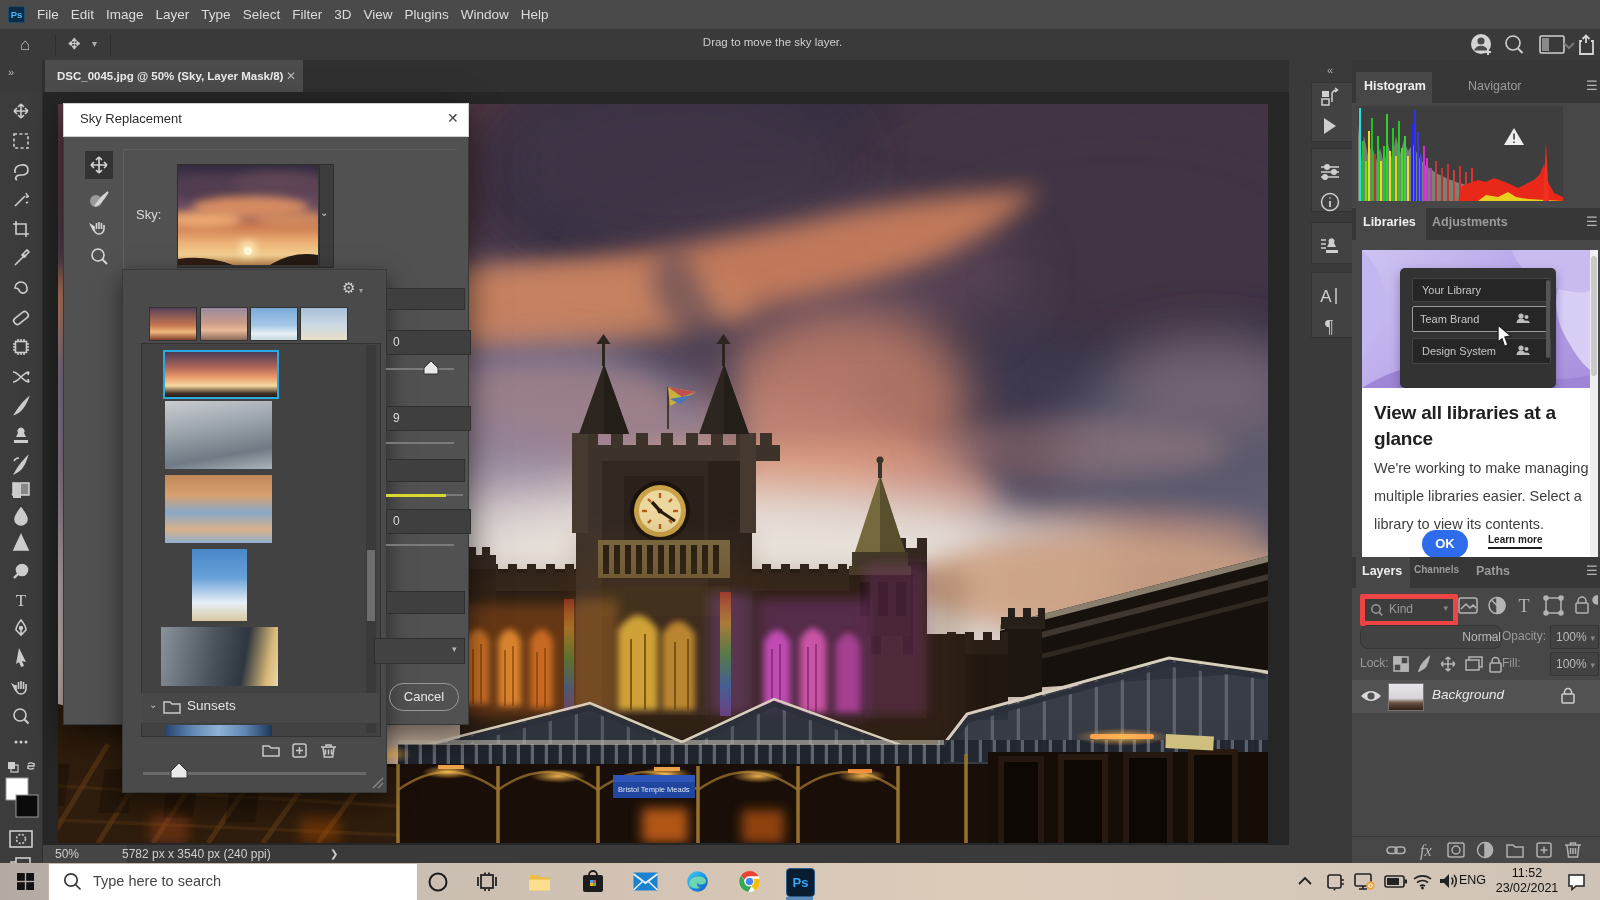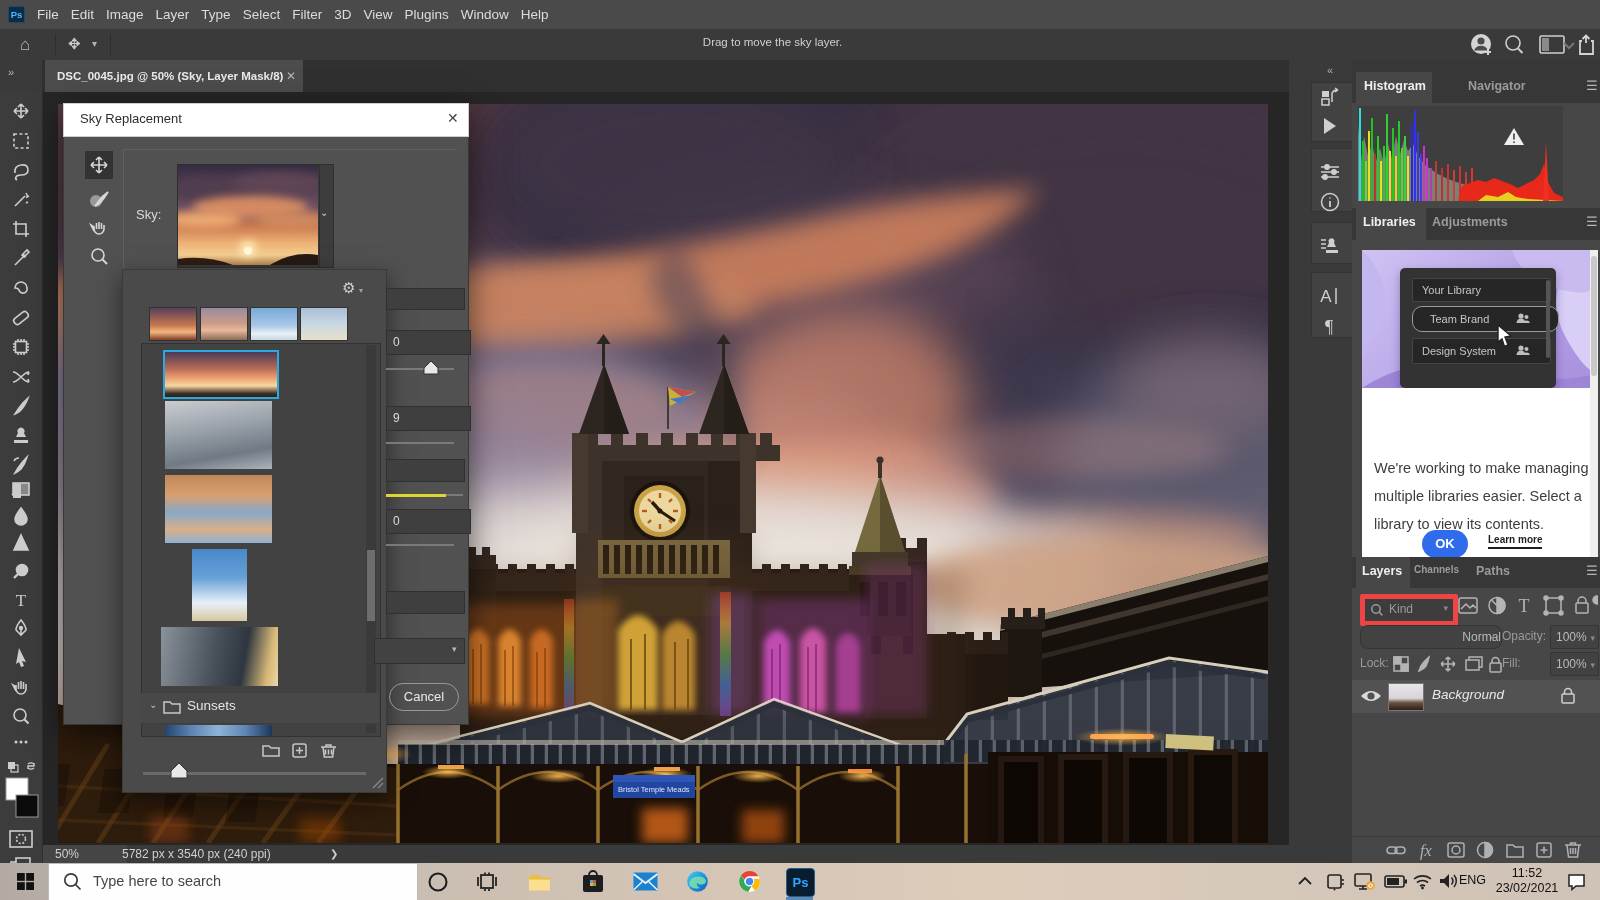--- a/index.html
+++ b/index.html
@@ -575,21 +575,21 @@
           </g>
       </g>
     </svg>
   </div>
 
   <div class="abs" id="panels" style="left:1352px;top:60px;width:248px;height:803px;background:#474747;">
 
     <div class="abs" style="left:0;top:0;width:248px;height:43px;background:#373737;"></div>
     <div class="abs" style="left:4px;top:12px;width:76px;height:31px;background:#474747;"></div>
     <div class="abs" style="left:12px;top:19px;font-size:12.5px;font-weight:bold;color:#efefef;">Histogram</div>
-    <div class="abs" style="left:84px;top:19px;font-size:12.5px;font-weight:bold;color:#9b9b9b;padding-left:32px;">Navigator</div>
+    <div class="abs" style="left:84px;top:19px;font-size:12.5px;font-weight:normal;color:#9b9b9b;padding-left:32px;">Navigator</div>
     <div class="abs" style="left:234px;top:18px;color:#b5b5b5;font-size:13px;">☰</div>
     <div class="abs" style="left:6px;top:46px;width:205px;height:95px;background:#3e3e3e;">
       <svg width="205" height="95" viewBox="0 0 205 95" xmlns="http://www.w3.org/2000/svg">
         <path d="M0 95 L0 18 L3 55 L6 30 L10 50 L14 38 L18 55 L22 42 L26 58 L30 38 L34 52 L38 30 L42 48 L46 34 L50 45 L55 38 L60 50 L64 55 L68 60 L74 64 L80 68 L88 72 L98 76 L112 80 L130 84 L150 87 L175 90 L205 92 L205 95 Z" fill="#7e8678" opacity="0.92"></path>
         <g stroke-width="2">
           <line x1="2" y1="95" x2="2" y2="2" stroke="#28e0e0"></line>
           <line x1="5" y1="95" x2="5" y2="35" stroke="#20c020"></line>
           <line x1="8" y1="95" x2="8" y2="55" stroke="#60e020"></line>
           <line x1="11" y1="95" x2="11" y2="25" stroke="#e8e020"></line>
           <line x1="14" y1="95" x2="14" y2="12" stroke="#20c020"></line>
@@ -638,40 +638,41 @@
       <div class="abs" style="left:0;top:0;width:228px;height:138px;background:linear-gradient(135deg,#cfc3f2 0%,#b7a5e8 55%,#a890dd 100%);overflow:hidden;">
         <svg width="228" height="138" xmlns="http://www.w3.org/2000/svg">
           <path d="M0 0 Q40 40 10 90 Q-5 115 0 138 L0 0 Z" fill="#c4b6ee"></path>
           <path d="M228 0 Q180 30 200 80 Q215 110 228 120 Z" fill="#d8cef6"></path>
           <path d="M0 138 Q60 100 130 120 Q190 135 228 125 L228 138 Z" fill="#9d86d6"></path>
           <path d="M150 0 Q160 30 200 40 Q225 45 228 40 L228 0 Z" fill="#c9bbf0"></path>
         </svg>
         
         <div class="abs" style="left:38px;top:18px;width:156px;height:120px;background:#333333;border-radius:5px;box-shadow:0 4px 10px rgba(40,20,90,.35);">
           <div class="abs" style="left:12px;top:10px;width:128px;height:22px;background:#262626;border-radius:2px;border:1px solid #444;color:#c6c6c6;font-size:11px;line-height:22px;padding-left:9px;">Your Library</div>
-          <div class="abs" style="left:12px;top:38px;width:128px;height:24px;background:#262626;border-radius:10px;border:1px solid #9a9a9a;color:#c6c6c6;font-size:11px;line-height:24px;padding-left:17px;">Team Brand</div>
+          <div class="abs" style="left:12px;top:38px;width:128px;height:24px;background:#262626;border-radius:2px;border:1px solid #9a9a9a;color:#c6c6c6;font-size:11px;line-height:24px;padding-left:7px;">Team Brand</div>
           <div class="abs" style="left:12px;top:70px;width:128px;height:24px;background:#262626;border-radius:2px;border:1px solid #444;color:#c6c6c6;font-size:11px;line-height:24px;padding-left:9px;">Design System</div>
           <svg class="abs" style="left:116px;top:44px;" width="14" height="12" xmlns="http://www.w3.org/2000/svg">
               <circle cx="5" cy="4" r="2.6" fill="#bdbdbd"></circle>
               <path d="M0.5 11 a4.5 4.5 0 0 1 9 0 Z" fill="#bdbdbd"></path>
               <circle cx="10.5" cy="5" r="2" fill="#bdbdbd"></circle>
               <path d="M7.5 11 a3.4 3.4 0 0 1 6.5 0 Z" fill="#bdbdbd"></path>
             </svg>
           <svg class="abs" style="left:116px;top:76px;" width="14" height="12" xmlns="http://www.w3.org/2000/svg">
               <circle cx="5" cy="4" r="2.6" fill="#bdbdbd"></circle>
               <path d="M0.5 11 a4.5 4.5 0 0 1 9 0 Z" fill="#bdbdbd"></path>
               <circle cx="10.5" cy="5" r="2" fill="#bdbdbd"></circle>
               <path d="M7.5 11 a3.4 3.4 0 0 1 6.5 0 Z" fill="#bdbdbd"></path>
             </svg>
           <div class="abs" style="left:146px;top:12px;width:4px;height:78px;background:#555;border-radius:2px;"></div>
           <svg class="abs" style="left:96px;top:56px;" width="18" height="24" xmlns="http://www.w3.org/2000/svg">
               <path d="M2 1 L15 12 L9 13 L12 21 L8.5 22.5 L6 15 L2 18 Z" fill="#ffffff" stroke="#222" stroke-width="1.4"></path>
             </svg>
         </div>
       </div>
+      <div class="abs" style="left:12px;top:150px;width:200px;font-size:19px;font-weight:bold;color:#202020;line-height:26px;letter-spacing:-0.2px;">View all libraries at a glance</div>
       <div class="abs" style="left:12px;top:204px;width:220px;font-size:14.5px;color:#3d3d3d;line-height:28px;white-space:nowrap;">We're working to make managing<br>multiple libraries easier. Select a<br>library to view its contents.</div>
       <div class="abs" style="left:60px;top:280px;width:46px;height:28px;background:#2f6ceb;border-radius:15px;color:#fff;font-size:13px;font-weight:bold;text-align:center;line-height:28px;">OK</div>
       <div class="abs" style="left:126px;top:284px;font-size:10px;font-weight:bold;color:#1f1f1f;border-bottom:2px solid #1f1f1f;padding-bottom:2px;">Learn more</div>
     </div>
     <div class="abs" style="left:238px;top:190px;width:8px;height:307px;background:#efefef;"></div>
     <div class="abs" style="left:239px;top:196px;width:6px;height:120px;background:#c9c9c9;border-radius:3px;"></div>
 
     <div class="abs" style="left:0;top:497px;width:248px;height:31px;background:#373737;"></div>
     <div class="abs" style="left:4px;top:497px;width:54px;height:31px;background:#474747;"></div>
     <div class="abs" style="left:10px;top:504px;font-size:12.5px;font-weight:bold;color:#efefef;">Layers</div>

